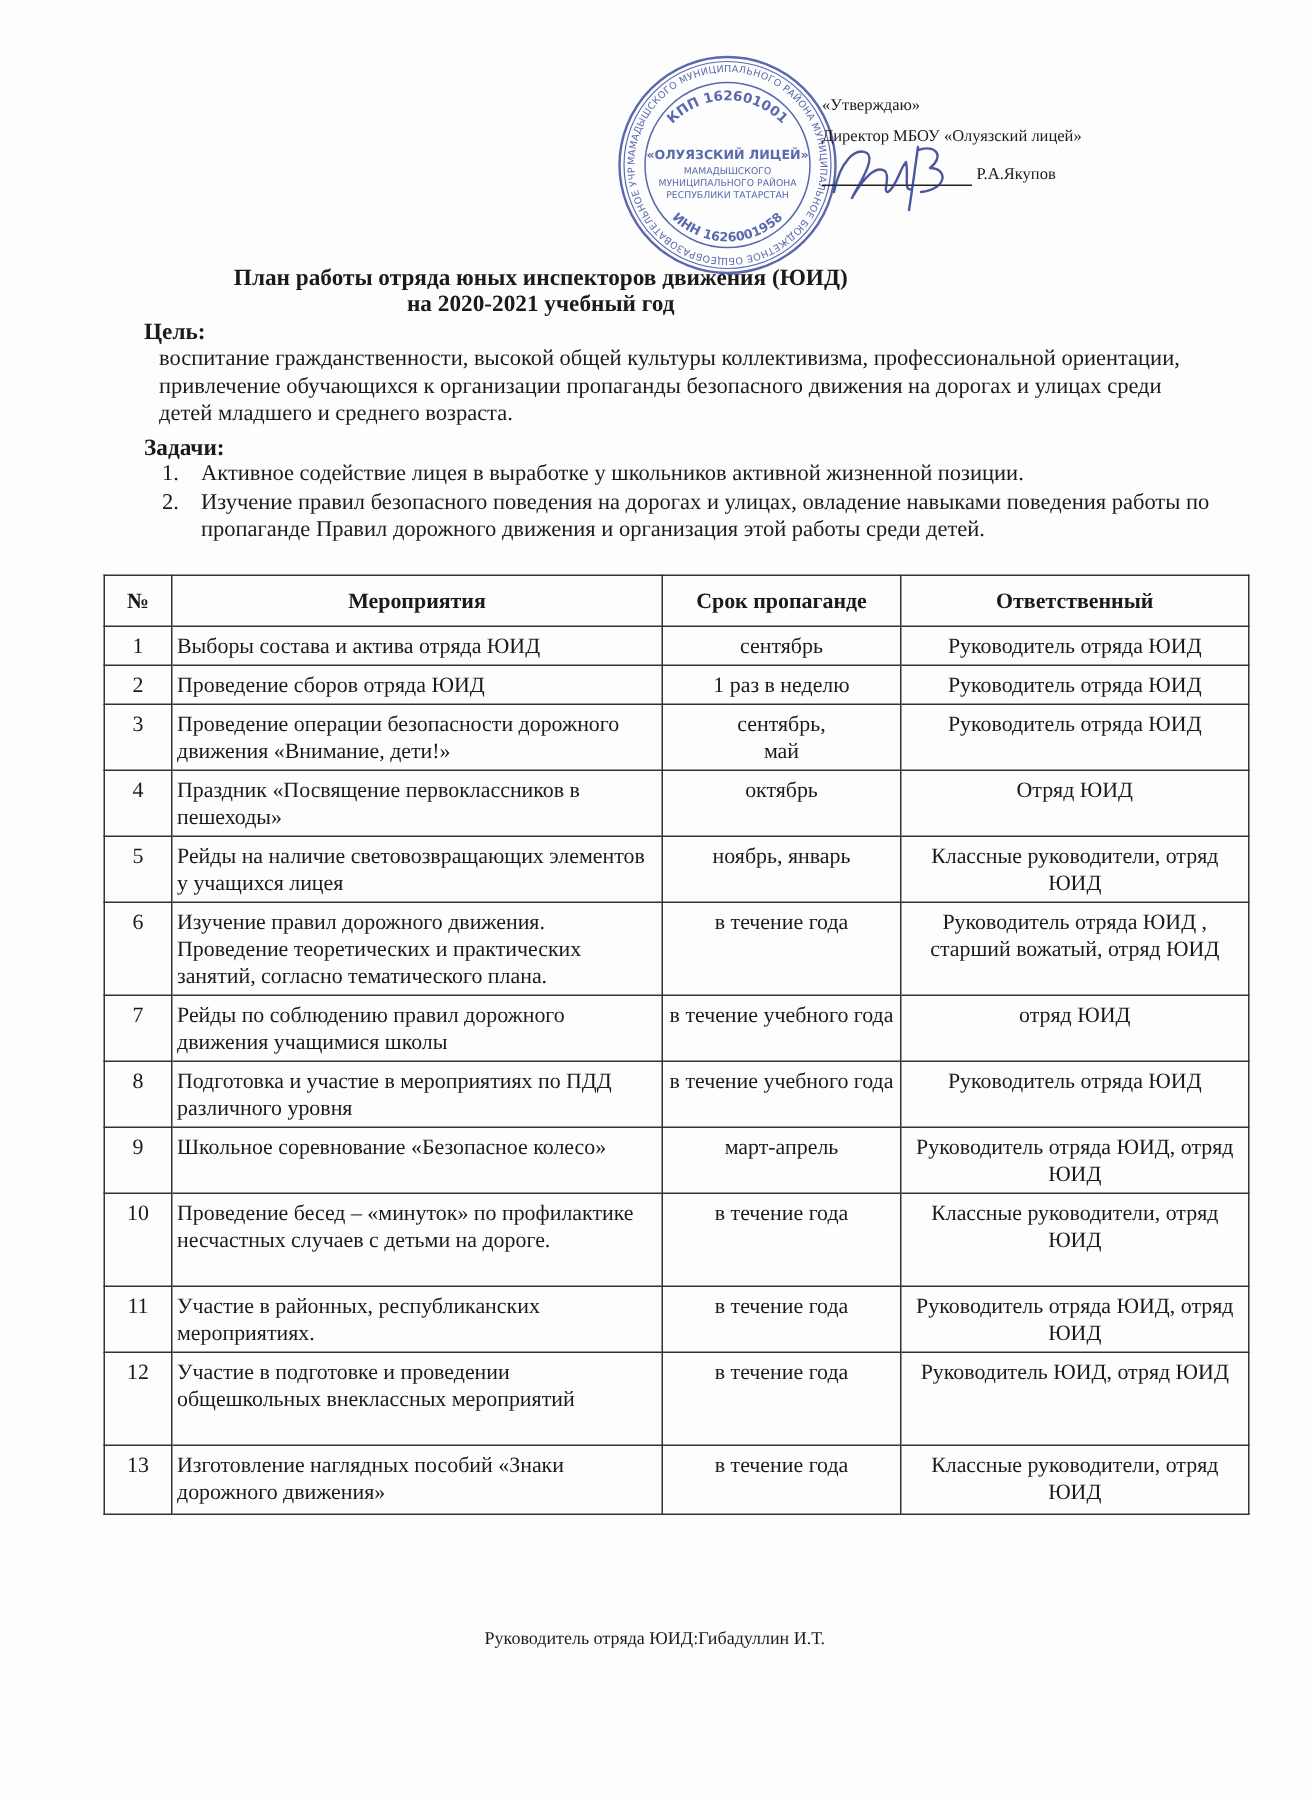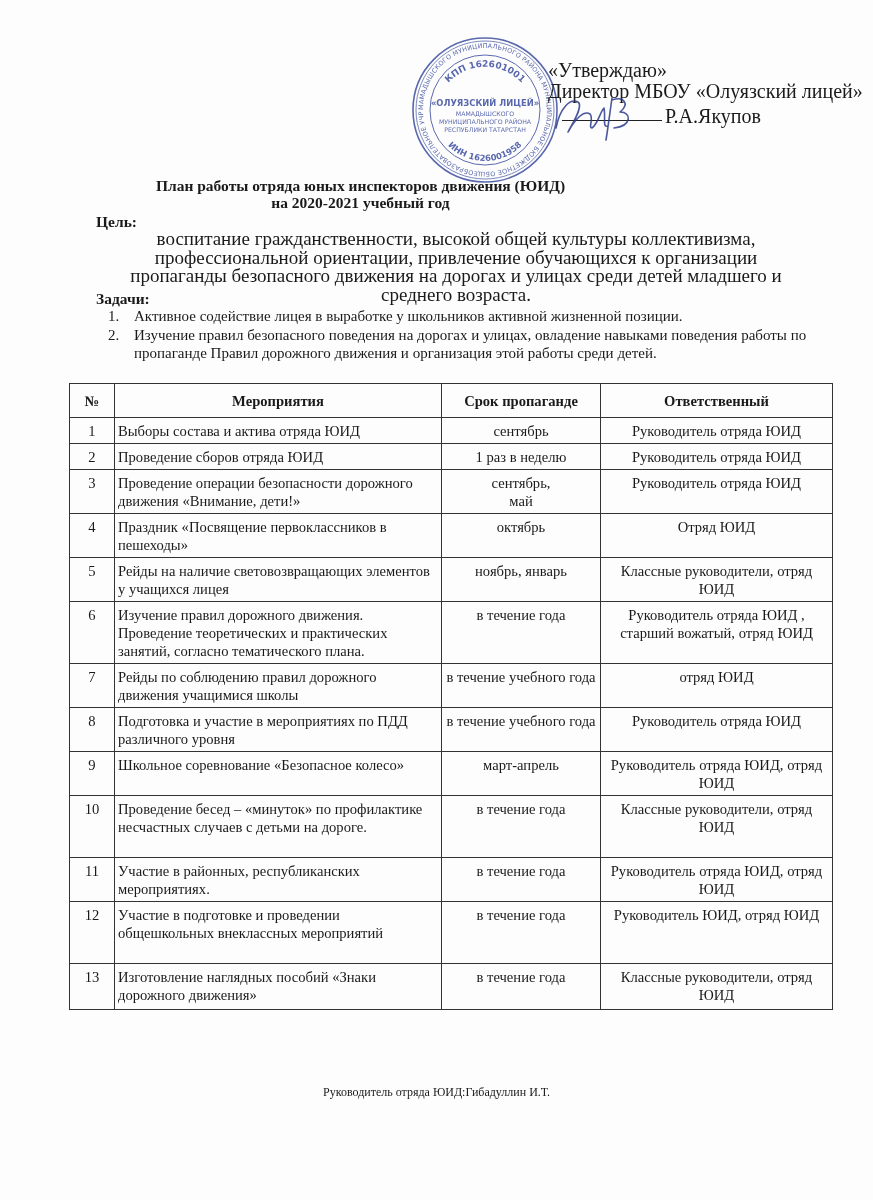--- a/index.html
+++ b/index.html
@@ -1,27 +1,27 @@
 <!DOCTYPE html>
 <html><head>
 <meta charset="utf-8">
 <style>
   html, body { margin: 0; padding: 0; }
   body {
     width: 873px; height: 1200px; background: #fdfdfd; position: relative; overflow: hidden;
     font-family: "Liberation Serif", "DejaVu Serif", serif; color: #1a1a1a;
   }
-  .approve { position: absolute; left: 548px; top: 60px; font-size: 20px; line-height: 21px; }
-  .approve .name-line { display: flex; align-items: flex-start; margin-top: 4px; padding-left: 14px; }
+  .approve { position: absolute; left: 548px; top: 60px; font-size: 11px; line-height: 21px; }
+  .approve .name-line { display: flex; align-items: center; margin-top: 4px; }
   .approve .sig-line { display: inline-block; width: 100px; border-bottom: 1px solid #222; height: 14px; margin-right: 3px; position: relative; }
   .signature { position: absolute; left: 548px; top: 88px; width: 90px; height: 56px; }
   .stamp { position: absolute; left: 410px; top: 35px; width: 150px; height: 150px; }
   .title { position: absolute; left: 0; width: 721px; top: 177px; text-align: center; font-weight: bold; font-size: 15.5px; line-height: 17px; }
   .goal-label { position: absolute; left: 96px; top: 213px; font-weight: bold; font-size: 15.5px; }
-  .goal-text { position: absolute; left: 106px; top: 230px; width: 700px; font-size: 19px; line-height: 18.5px; text-align: center; }
+  .goal-text { position: absolute; left: 106px; top: 230px; width: 700px; font-size: 15px; line-height: 18.5px; }
   .tasks-label { position: absolute; left: 96px; top: 290px; font-weight: bold; font-size: 15.5px; }
   .tasks { position: absolute; left: 108px; top: 307px; width: 700px; margin: 0; padding: 0; list-style: none; font-size: 15px; line-height: 18.5px; }
   .tasks li { display: flex; }
   .tasks .num { width: 26px; flex: 0 0 26px; }
   table.plan { position: absolute; left: 69px; top: 383px; width: 764px; border-collapse: collapse; font-size: 14.6px; line-height: 18px; }
   table.plan th, table.plan td { border: 1.5px solid #333; padding: 4px 3px 3px 3px; vertical-align: top; }
   table.plan th { font-weight: bold; text-align: center; height: 26px; vertical-align: middle; }
   td.c-num { width: 38px; text-align: center; }
   td.c-evt { width: 320px; text-align: left; margin-left: 27px; }
   td.c-term { width: 152px; text-align: center; }

